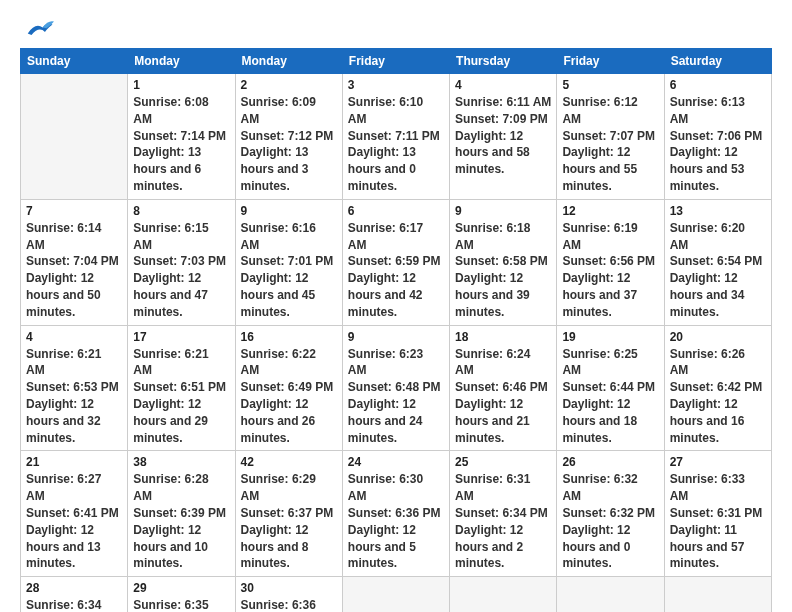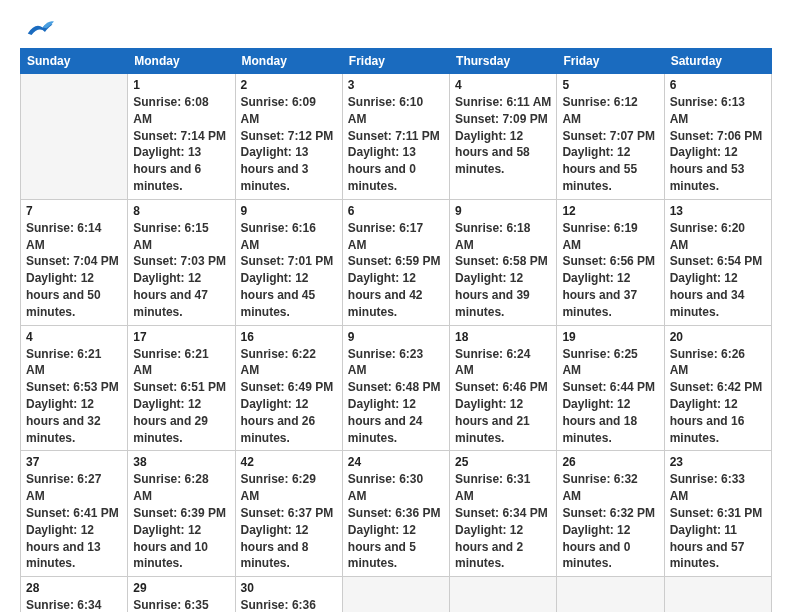--- a/index.html
+++ b/index.html
@@ -206,21 +206,21 @@
             <span class="day-number">19</span>
             <div class="day-info">Sunrise: 6:25 AM<br>Sunset: 6:44 PM<br>Daylight: 12 hours and 18 minutes.</div>
           </td>
           <td>
             <span class="day-number">20</span>
             <div class="day-info">Sunrise: 6:26 AM<br>Sunset: 6:42 PM<br>Daylight: 12 hours and 16 minutes.</div>
           </td>
         </tr>
         <tr>
           <td>
-            <span class="day-number">37</span>
+            <span class="day-number">21</span>
             <div class="day-info">Sunrise: 6:27 AM<br>Sunset: 6:41 PM<br>Daylight: 12 hours and 13 minutes.</div>
           </td>
           <td>
             <span class="day-number">38</span>
             <div class="day-info">Sunrise: 6:28 AM<br>Sunset: 6:39 PM<br>Daylight: 12 hours and 10 minutes.</div>
           </td>
           <td>
             <span class="day-number">42</span>
             <div class="day-info">Sunrise: 6:29 AM<br>Sunset: 6:37 PM<br>Daylight: 12 hours and 8 minutes.</div>
           </td>
@@ -230,21 +230,21 @@
           </td>
           <td>
             <span class="day-number">25</span>
             <div class="day-info">Sunrise: 6:31 AM<br>Sunset: 6:34 PM<br>Daylight: 12 hours and 2 minutes.</div>
           </td>
           <td>
             <span class="day-number">26</span>
             <div class="day-info">Sunrise: 6:32 AM<br>Sunset: 6:32 PM<br>Daylight: 12 hours and 0 minutes.</div>
           </td>
           <td>
-            <span class="day-number">23</span>
+            <span class="day-number">27</span>
             <div class="day-info">Sunrise: 6:33 AM<br>Sunset: 6:31 PM<br>Daylight: 11 hours and 57 minutes.</div>
           </td>
         </tr>
         <tr>
           <td>
             <span class="day-number">28</span>
             <div class="day-info">Sunrise: 6:34 AM<br>Sunset: 6:29 PM<br>Daylight: 11 hours and 54 minutes.</div>
           </td>
           <td>
             <span class="day-number">29</span>

